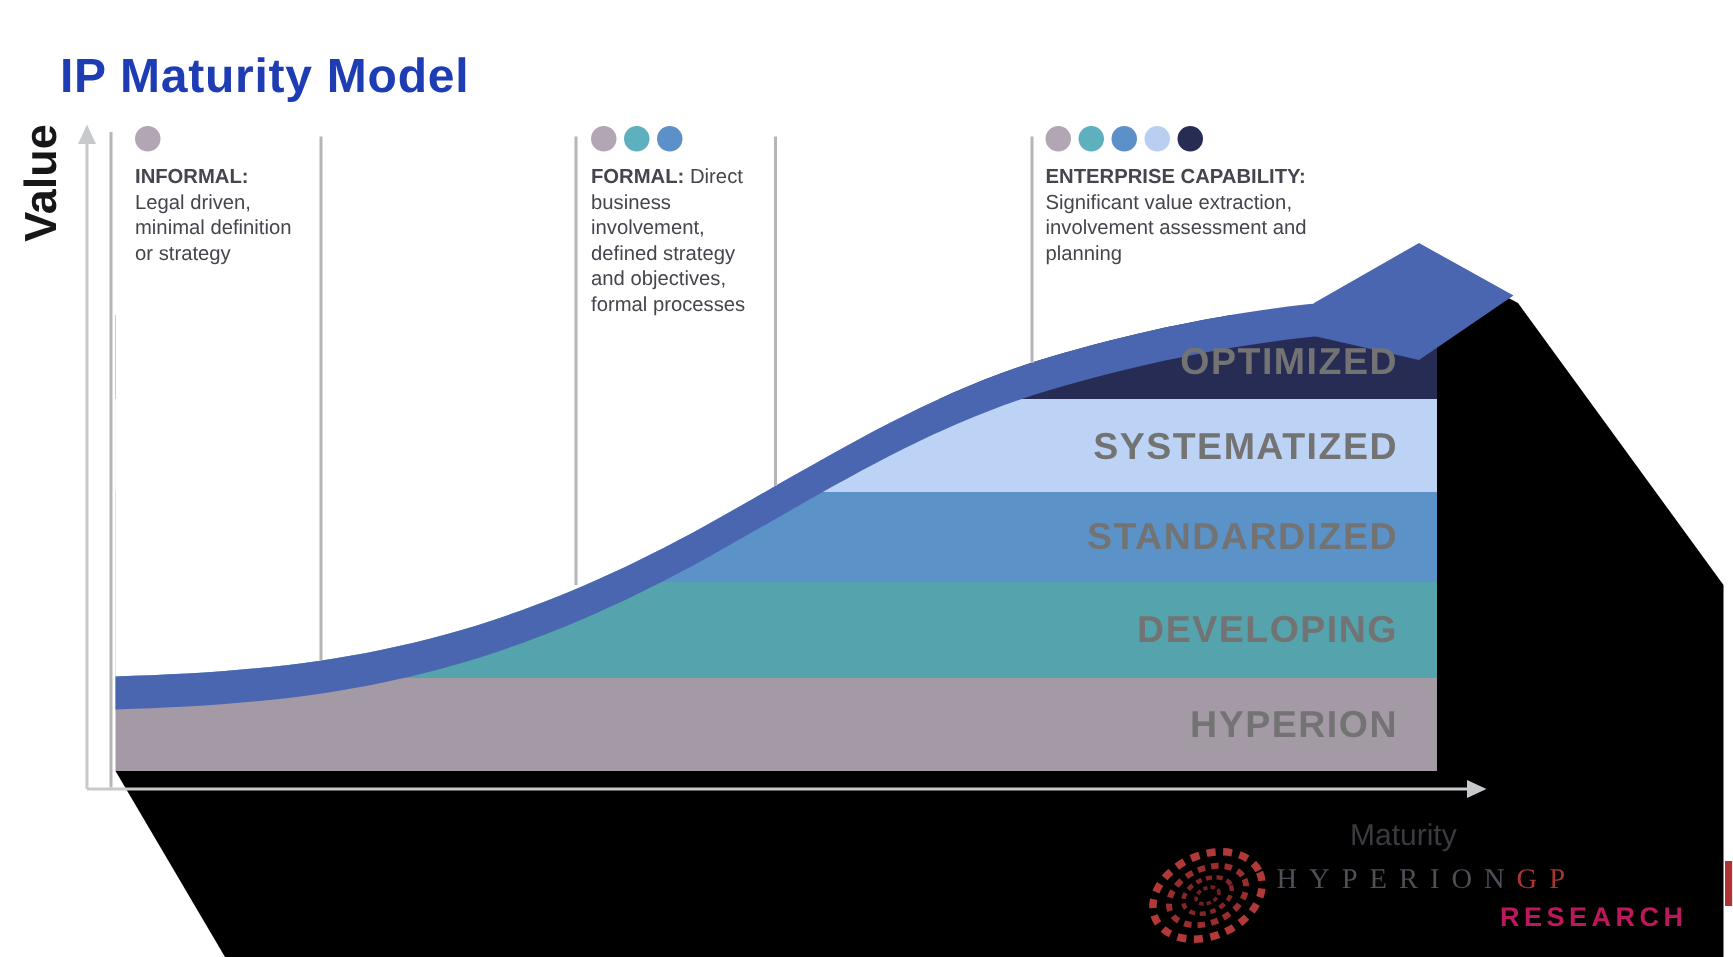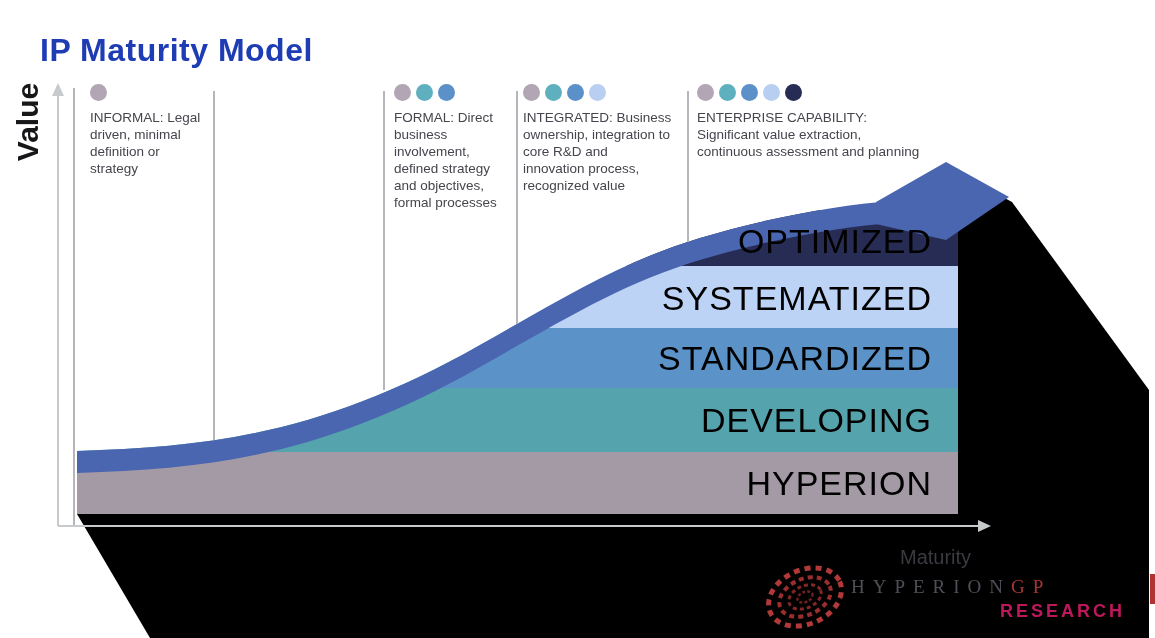--- a/index.html
+++ b/index.html
@@ -10,23 +10,23 @@
               letter-spacing:0.5px;color:#1e3cb4;}
   .value-label{position:absolute;left:-46px;top:104px;width:150px;height:36px;text-align:center;
                transform:rotate(-90deg);font-size:30px;font-weight:bold;color:#17171a;}
   .maturity-label{position:absolute;left:900px;top:546px;font-size:20px;color:#3a3a40;}
   .stage{position:absolute;top:84px;}
   .dots{height:17px;margin-bottom:8px;display:flex;gap:5px;}
   .dot{width:17px;height:17px;border-radius:50%;display:inline-block;}
   .dc1{background:#b2a5b4;} .dc2{background:#5fb0bf;} .dc3{background:#5b90c8;}
   .dc4{background:#b9cff2;} .dc5{background:#272c55;}
   .stage-text{margin:0;font-size:13.5px;line-height:17px;color:#45454d;}
-  .stage-label{font-weight:normal;text-align:center;}
-  .band-label{position:absolute;right:223px;font-size:34px;line-height:30px;color:#000000;
-              letter-spacing:1px;white-space:nowrap;}
+  .stage-label{font-weight:bold;text-align:center;}
+  .band-label{position:absolute;right:223px;font-size:25px;line-height:30px;color:#737373;
+              letter-spacing:1px;white-space:nowrap;font-weight:bold;}
   .bl-0{top:226px;} .bl-1{top:283px;margin-left:22px;} .bl-2{top:343px;} .bl-3{top:405px;} .bl-4{top:468px;}
   .logo-brand{position:absolute;left:815px;top:576px;font-family:"Liberation Serif",serif;
               font-size:19px;letter-spacing:8px;color:#4f4f57;white-space:nowrap;margin-left:36px;}
   .logo-gp{color:#a83434;}
   .logo-research{position:absolute;left:1000px;top:601px;font-size:18px;font-weight:bold;
                  letter-spacing:3px;color:#be185d;text-align:right;}
 </style>
 </head>
 <body>
 
@@ -91,39 +91,30 @@
 
   <div class="stage" style="left:394px;width:122px;">
     <div class="dots">
       <span class="dot dc1"></span>
       <span class="dot dc2"></span>
       <span class="dot dc3"></span>
     </div>
     <p class="stage-text"><span class="stage-label">FORMAL:</span> <span>Direct business involvement, defined strategy and objectives, formal processes</span></p>
   </div>
 
-  <div class="stage" style="left:523px;width:150px;">
-    <div class="dots">
-      <span class="dot dc1"></span>
-      <span class="dot dc2"></span>
-      <span class="dot dc3"></span>
-      <span class="dot dc4"></span>
-    </div>
-    <p class="stage-text"><span class="stage-label">INTEGRATED:</span> <span>Business ownership, integration to core R&amp;D and innovation process, recognized value</span></p>
-  </div>
 
   <div class="stage" style="left:697px;width:225px;">
     <div class="dots">
       <span class="dot dc1"></span>
       <span class="dot dc2"></span>
       <span class="dot dc3"></span>
       <span class="dot dc4"></span>
       <span class="dot dc5"></span>
     </div>
-    <p class="stage-text"><span class="stage-label">ENTERPRISE CAPABILITY:</span> <span>Significant value extraction, continuous assessment and planning</span></p>
+    <p class="stage-text"><span class="stage-label">ENTERPRISE CAPABILITY:</span> <span>Significant value extraction, involvement assessment and planning</span></p>
   </div>
 
   <div class="band-label bl-0">OPTIMIZED</div>
   <div class="band-label bl-1">SYSTEMATIZED</div>
   <div class="band-label bl-2">STANDARDIZED</div>
   <div class="band-label bl-3">DEVELOPING</div>
   <div class="band-label bl-4">HYPERION</div>
 
   <div class="logo-brand"><span>HYPERION</span><span class="logo-gp">GP</span></div>
   <div class="logo-research">RESEARCH</div>

